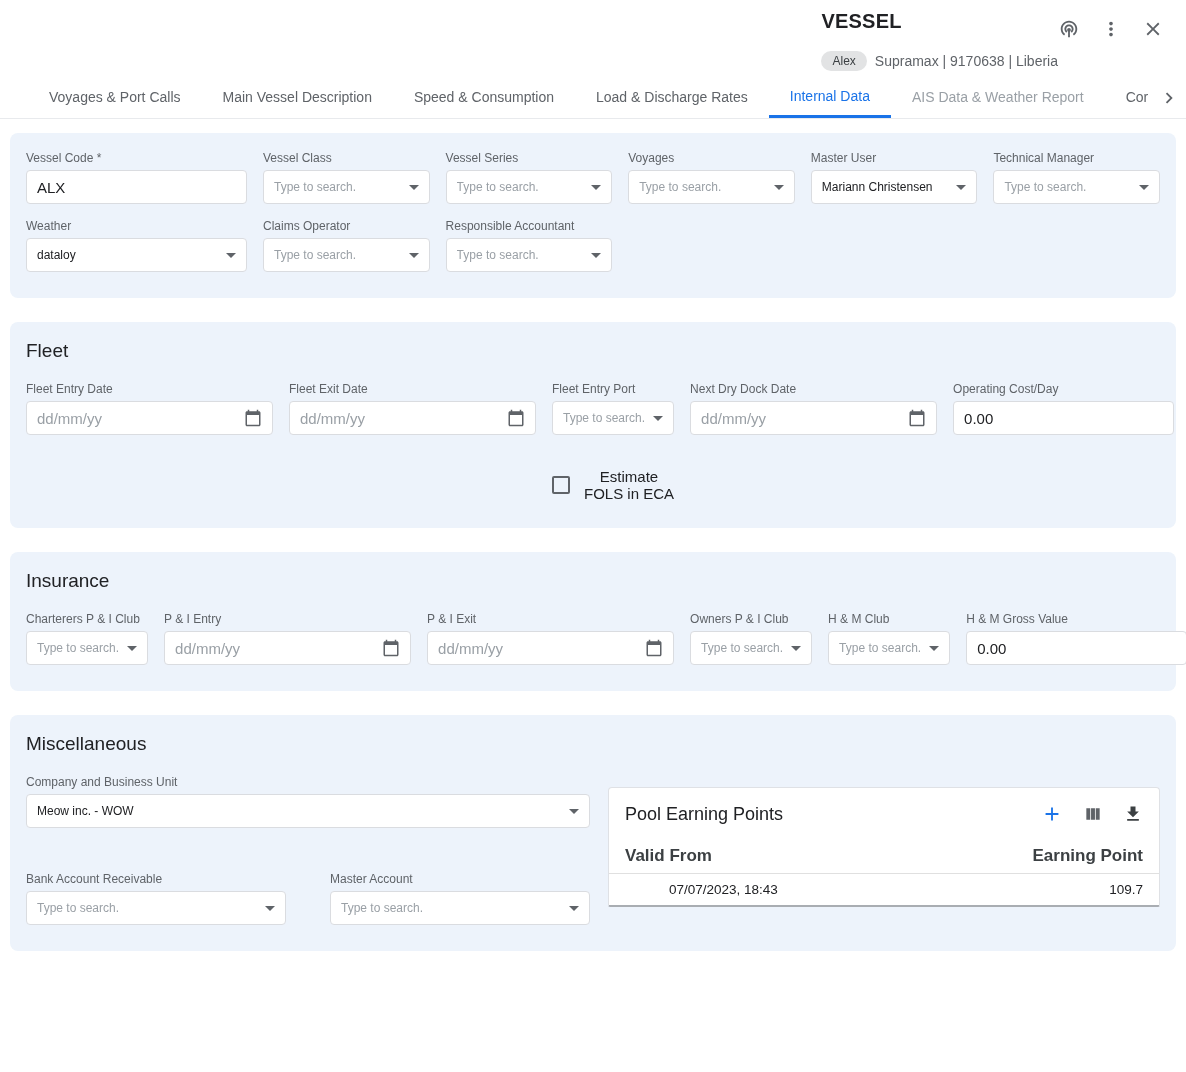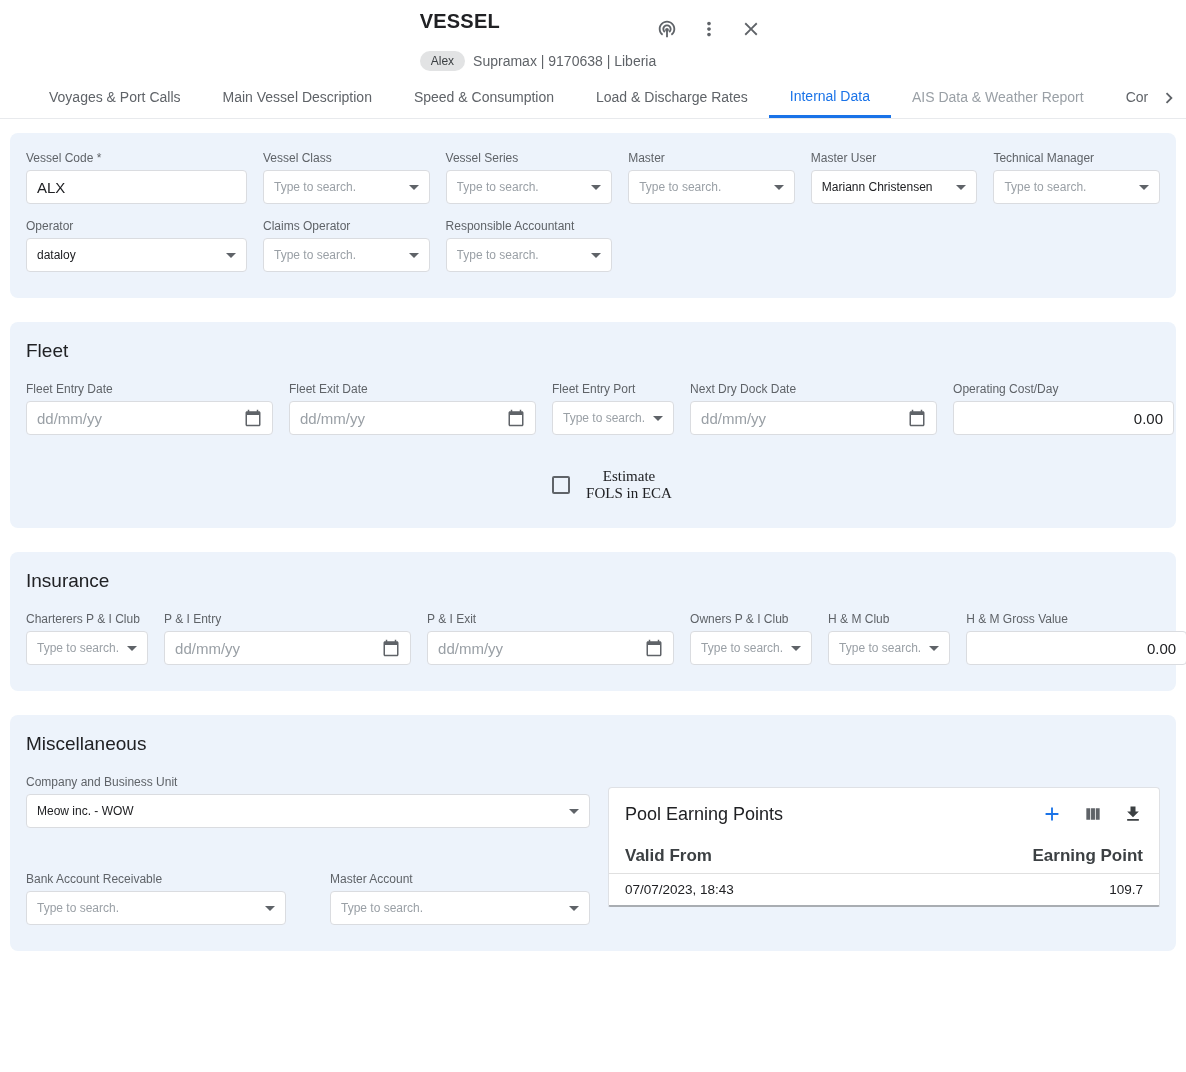--- a/index.html
+++ b/index.html
@@ -7,21 +7,21 @@
   body {
     width: 1186px;
     background: #ffffff;
     font-family: "Liberation Sans", sans-serif;
     color: #202124;
   }
 
   
   .app-header {
     display: flex;
-    justify-content: center;
+    justify-content: flex-end;
     align-items: flex-start;
     padding: 10px 18px 6px 18px;
   }
   .page-title {
     margin: 0;
     font-size: 20px;
     font-weight: 600;
     letter-spacing: .2px;
     color: #202124;
   }
@@ -77,40 +77,40 @@
   .card {
     background: #edf3fb;
     border-radius: 8px;
     padding: 18px 16px 26px 16px;
   }
   .card-title { margin: 0 0 20px 0; font-size: 19px; font-weight: 400; color: #202124; }
 
   .grid4 { display: grid; grid-template-columns: repeat(6, 1fr); column-gap: 16px; row-gap: 15px; }
   .grid2 { display: grid; grid-template-columns: 1fr 1fr; column-gap: 20px; row-gap: 15px; gap: 44px; }
   .span2 { grid-column: 1 / -1; }
-  .col3 { grid-column: 3; font-family: Liberation Serif, serif; }
+  .col3 { grid-column: 3; }
 
   .field-label { display: block; font-size: 12px; color: #5f6368; margin-bottom: 5px; }
   .box {
     height: 34px;
     background: #fff;
     border: 1px solid #dadce0;
     border-radius: 4px;
     display: flex;
     align-items: center;
     padding: 0 10px;
   }
   .box input {
     border: 0; outline: 0; background: transparent;
     flex: 1; min-width: 0; padding: 0;
     font-family: "Liberation Sans", sans-serif;
     font-size: 15px; color: #202124;
   }
   .box input::placeholder { color: #9aa0a6; }
-  .box input.num { text-align: right; }
+  .box input.num { text-align: left; }
   .select { cursor: pointer; }
   .select .value {
     flex: 1; font-size: 12px; color: #202124;
     overflow: hidden; text-overflow: ellipsis; white-space: nowrap;
   }
   .select .value.ph { color: #9aa0a6; }
   .dd-arrow {
     width: 0; height: 0; flex: none; margin-left: 8px;
     border-left: 5px solid transparent;
     border-right: 5px solid transparent;
@@ -144,21 +144,21 @@
     height: 36px; padding: 0 16px;
     font-size: 17px; font-weight: 700; color: #3c4043;
     border-bottom: 1px solid #e0e0e0;
   }
   .pool-row {
     display: flex; justify-content: space-between; align-items: center;
     height: 31px; padding: 0 16px;
     font-size: 13.5px; color: #202124;
     border-bottom: 1px solid #e8eaed;
   }
-  .pool-row:last-child { border-bottom: none; }
+  .pool-row:last-child { border-bottom: none; margin-left: 44px; }
 </style>
 </head>
 <body>
 
 <header class="app-header">
   <div>
     <h1 class="page-title">VESSEL</h1>
     <div class="subtitle-row">
       <span class="chip">Alex</span>
       <span class="subtitle">Supramax | 9170638 | Liberia</span>
@@ -220,21 +220,21 @@
 
       <div class="field">
         <label class="field-label">Vessel Series</label>
         <div class="box select">
           <span class="value ph">Type to search.</span>
           <span class="dd-arrow"></span>
         </div>
       </div>
 
       <div class="field">
-        <label class="field-label">Master</label>
+        <label class="field-label">Voyages</label>
         <div class="box select">
           <span class="value ph">Type to search.</span>
           <span class="dd-arrow"></span>
         </div>
       </div>
 
       <div class="field">
         <label class="field-label">Master User</label>
         <div class="box select">
           <span class="value">Mariann Christensen</span>
@@ -244,21 +244,21 @@
 
       <div class="field">
         <label class="field-label">Technical Manager</label>
         <div class="box select">
           <span class="value ph">Type to search.</span>
           <span class="dd-arrow"></span>
         </div>
       </div>
 
       <div class="field">
-        <label class="field-label">Operator</label>
+        <label class="field-label">Weather</label>
         <div class="box select">
           <span class="value">dataloy</span>
           <span class="dd-arrow"></span>
         </div>
       </div>
 
       <div class="field">
         <label class="field-label">Claims Operator</label>
         <div class="box select">
           <span class="value ph">Type to search.</span>

